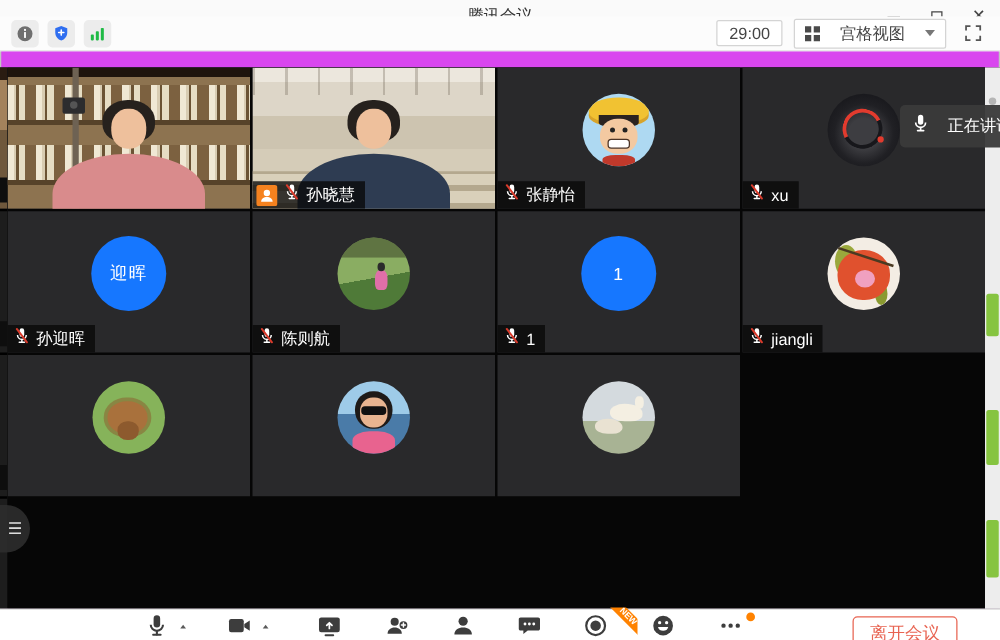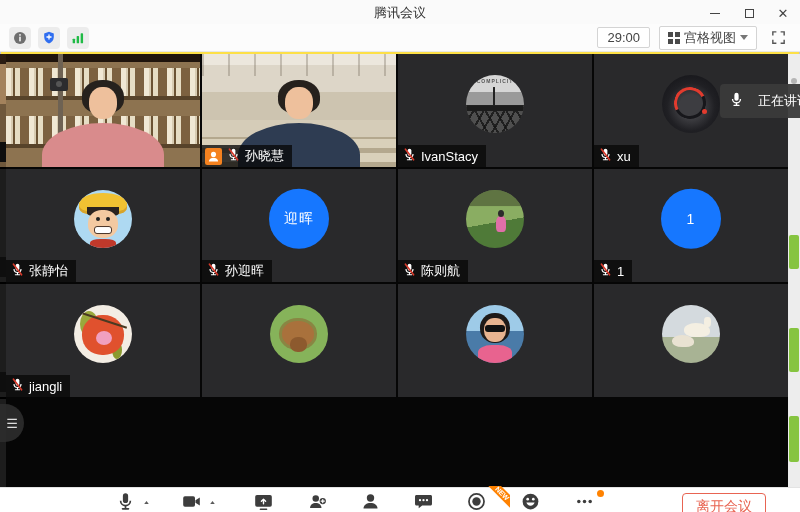--- a/index.html
+++ b/index.html
@@ -1,41 +1,41 @@
 <!DOCTYPE html>
 <html><head>
 <meta charset="utf-8">
 <style>
   * { margin:0; padding:0; box-sizing:border-box; }
   html,body { width:800px; height:512px; overflow:hidden; background:#888; }
   body { font-family:"Liberation Sans","DejaVu Sans",sans-serif; }
-  .window { position:relative; width:800px; height:512px; background:#fde047; overflow:hidden;
+  .window { position:relative; width:800px; height:512px; background:#d946ef; overflow:hidden;
             box-shadow:inset 0 0 0 1px #c4c4c4; }
 
   
   .titlebar { position:absolute; top:0; left:0; right:0; height:26px; background:#fafafa;
               border-bottom:1px solid #ededed; display:flex; align-items:center; justify-content:center; }
   .title { font-size:13px; color:#333; }
   .win-controls { position:absolute; right:10px; top:0; height:26px; display:flex; align-items:center; gap:20px; }
   .wc { width:14px; height:14px; display:flex; align-items:center; justify-content:center;
         color:#444; font-size:13px; cursor:default; }
   .wc .sq { width:9px; height:9px; border:1.2px solid #444; }
   .wc .mn { width:10px; height:0; border-top:1.4px solid #444; }
 
   
-  .statusbar { position:absolute; top:24px; left:0; right:0; height:28px; background:#fcfcfc;
+  .statusbar { position:absolute; top:13px; left:0; right:0; height:28px; background:#fcfcfc;
                border-bottom:1px solid #e8e8e8; display:flex; align-items:center; }
   .sb-left { display:flex; align-items:center; gap:7px; margin-left:9px; }
   .sb-btn { width:22px; height:22px; border-radius:4px; background:#ececec; display:flex;
             align-items:center; justify-content:center; }
   .sb-right { margin-left:auto; margin-right:10px; display:flex; align-items:center; gap:9px; }
   .timer-box { border:1px solid #d4d4d4; border-radius:2px; background:#fff; padding:2px 9px;
                font-size:13px; color:#444; }
   .view-box { border:1px solid #d4d4d4; border-radius:2px; background:#fff; padding:2px 8px;
-              display:flex; align-items:center; gap:4px; font-size:13px; color:#444; }
+              display:flex; align-items:center; gap:16px; font-size:13px; color:#444; }
   .grid-glyph { display:grid; grid-template-columns:5px 5px; grid-auto-rows:5px; gap:2px; }
   .grid-glyph i { background:#4a4a4a; }
   .caret-down { width:0; height:0; border-left:4px solid transparent; border-right:4px solid transparent;
                 border-top:5px solid #777; }
   .fs-btn { width:24px; height:22px; display:flex; align-items:center; justify-content:center; }
 
   
   .main { position:absolute; top:54px; left:0; width:800px; height:433px; background:#0b0b0b; }
 
   .left-sliver { position:absolute; left:0; top:0; width:6px; height:433px; background:#1d1d1d; overflow:hidden; }
@@ -288,71 +288,53 @@
                 <rect x="9" y="2.6" width="6" height="11.2" rx="3" fill="#ffffff"></rect>
                 <path d="M6.4 11.2a5.6 5.6 0 0 0 11.2 0" fill="none" stroke="#ffffff" stroke-width="1.9"></path>
                 <path d="M12 17v3" stroke="#ffffff" stroke-width="1.9" stroke-linecap="round"></path>
                 <path d="M8.6 20.4h6.8" stroke="#ffffff" stroke-width="1.9" stroke-linecap="round"></path>
                 <path d="M5.5 3.5L18.5 20.5" stroke="#d93a2b" stroke-width="2.6" stroke-linecap="round"></path>
               </svg></span>
             <span class="nm">孙晓慧</span>
           </div>
         </div>
         <div class="tile">
-          <div class="av av-album">
-            <i class="band"></i>
-            <i class="truss"></i>
-            <i class="pole"></i>
-            <span class="alb-text">COMPLICIT</span>
-          </div>
-          <div class="name-label">
-            <span><svg width="15" height="15" viewBox="0 0 24 24">
-                <rect x="9" y="2.6" width="6" height="11.2" rx="3" fill="#ffffff"></rect>
-                <path d="M6.4 11.2a5.6 5.6 0 0 0 11.2 0" fill="none" stroke="#ffffff" stroke-width="1.9"></path>
-                <path d="M12 17v3" stroke="#ffffff" stroke-width="1.9" stroke-linecap="round"></path>
-                <path d="M8.6 20.4h6.8" stroke="#ffffff" stroke-width="1.9" stroke-linecap="round"></path>
-                <path d="M5.5 3.5L18.5 20.5" stroke="#d93a2b" stroke-width="2.6" stroke-linecap="round"></path>
-              </svg></span>
-            <span class="nm">IvanStacy</span>
-          </div>
-        </div>
-        <div class="tile">
-          <div class="av av-gauge">
-            <i class="ring"></i>
-            <i class="dot"></i>
-          </div>
-          <div class="name-label">
-            <span><svg width="15" height="15" viewBox="0 0 24 24">
-                <rect x="9" y="2.6" width="6" height="11.2" rx="3" fill="#ffffff"></rect>
-                <path d="M6.4 11.2a5.6 5.6 0 0 0 11.2 0" fill="none" stroke="#ffffff" stroke-width="1.9"></path>
-                <path d="M12 17v3" stroke="#ffffff" stroke-width="1.9" stroke-linecap="round"></path>
-                <path d="M8.6 20.4h6.8" stroke="#ffffff" stroke-width="1.9" stroke-linecap="round"></path>
-                <path d="M5.5 3.5L18.5 20.5" stroke="#d93a2b" stroke-width="2.6" stroke-linecap="round"></path>
-              </svg></span>
-            <span class="nm">xu</span>
-          </div>
-        </div>
-        <div class="tile">
           <div class="av av-luffy">
             <i class="hat"></i>
             <i class="hair"></i>
             <i class="face"></i>
             <i class="eyes"></i>
             <i class="grin"></i>
             <i class="shirt"></i>
           </div>
           <div class="name-label">
             <span><svg width="15" height="15" viewBox="0 0 24 24">
                 <rect x="9" y="2.6" width="6" height="11.2" rx="3" fill="#ffffff"></rect>
                 <path d="M6.4 11.2a5.6 5.6 0 0 0 11.2 0" fill="none" stroke="#ffffff" stroke-width="1.9"></path>
                 <path d="M12 17v3" stroke="#ffffff" stroke-width="1.9" stroke-linecap="round"></path>
                 <path d="M8.6 20.4h6.8" stroke="#ffffff" stroke-width="1.9" stroke-linecap="round"></path>
                 <path d="M5.5 3.5L18.5 20.5" stroke="#d93a2b" stroke-width="2.6" stroke-linecap="round"></path>
               </svg></span>
             <span class="nm">张静怡</span>
+          </div>
+        </div>
+        <div class="tile">
+          <div class="av av-gauge">
+            <i class="ring"></i>
+            <i class="dot"></i>
+          </div>
+          <div class="name-label">
+            <span><svg width="15" height="15" viewBox="0 0 24 24">
+                <rect x="9" y="2.6" width="6" height="11.2" rx="3" fill="#ffffff"></rect>
+                <path d="M6.4 11.2a5.6 5.6 0 0 0 11.2 0" fill="none" stroke="#ffffff" stroke-width="1.9"></path>
+                <path d="M12 17v3" stroke="#ffffff" stroke-width="1.9" stroke-linecap="round"></path>
+                <path d="M8.6 20.4h6.8" stroke="#ffffff" stroke-width="1.9" stroke-linecap="round"></path>
+                <path d="M5.5 3.5L18.5 20.5" stroke="#d93a2b" stroke-width="2.6" stroke-linecap="round"></path>
+              </svg></span>
+            <span class="nm">xu</span>
           </div>
         </div>
         <div class="tile">
           <div class="init-circle">迎晖</div>
           <div class="name-label">
             <span><svg width="15" height="15" viewBox="0 0 24 24">
                 <rect x="9" y="2.6" width="6" height="11.2" rx="3" fill="#ffffff"></rect>
                 <path d="M6.4 11.2a5.6 5.6 0 0 0 11.2 0" fill="none" stroke="#ffffff" stroke-width="1.9"></path>
                 <path d="M12 17v3" stroke="#ffffff" stroke-width="1.9" stroke-linecap="round"></path>
                 <path d="M8.6 20.4h6.8" stroke="#ffffff" stroke-width="1.9" stroke-linecap="round"></path>

